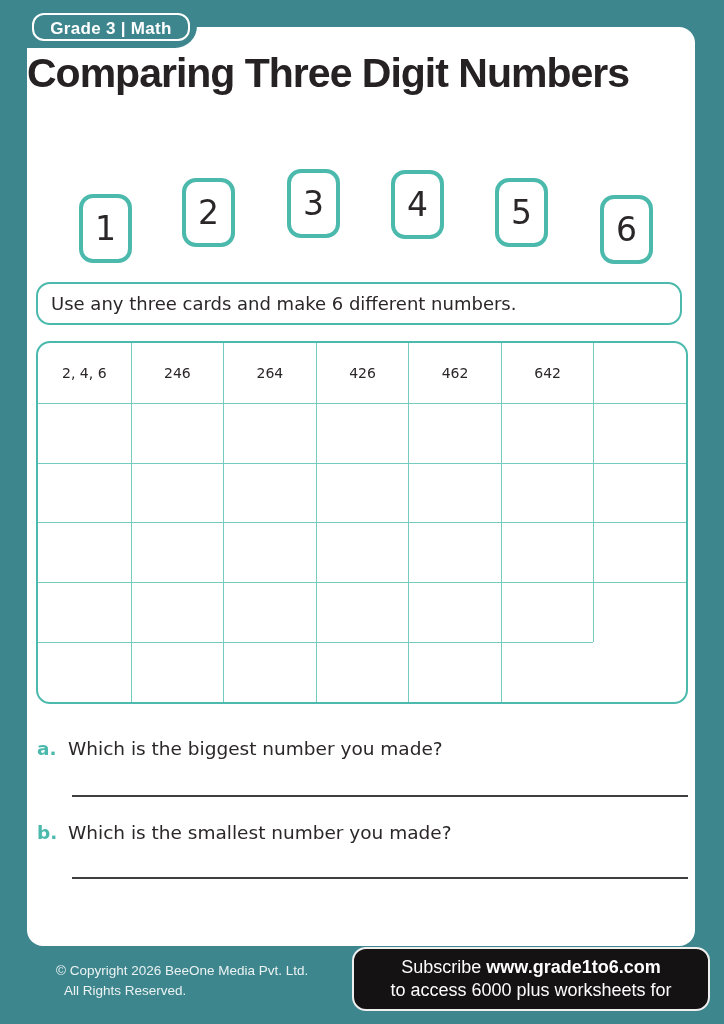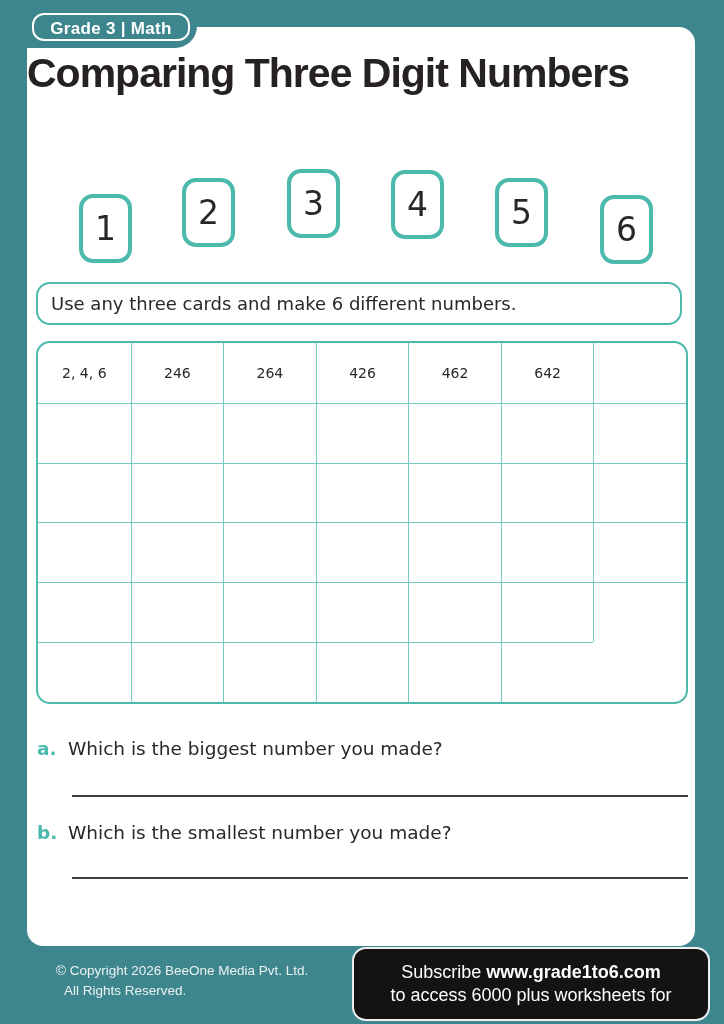--- a/index.html
+++ b/index.html
@@ -65,21 +65,21 @@
   .question.qb{top:822px;}
   .ans-line{position:absolute;left:72px;width:616px;height:0;border-top:2px solid var(--line);}
   .ans-line.la{top:795px;}
   .ans-line.lb{top:877px;}
 
   
   .copyright{position:absolute;left:56px;top:961px;color:#EBF2F2;
              font-family:"Liberation Sans",sans-serif;font-size:13.5px;line-height:1.45;}
   .copyright .l2{padding-left:8px;}
 
-  .promo{position:absolute;left:352px;top:947px;width:358px;height:74px;background:var(--promo-bg);
+  .promo{position:absolute;left:352px;top:947px;width:358px;height:64px;background:var(--promo-bg);
          border:2px solid #efefef;border-radius:14px;color:#fdfdfd;
          font-family:"Liberation Sans",sans-serif;font-size:18px;line-height:23px;
          display:flex;flex-direction:column;align-items:center;justify-content:center;
          text-align:center;white-space:nowrap;}
   .promo b{font-weight:bold;}
   .promo .price{color:var(--yellow);font-weight:bold;}
 </style>
 </head>
 <body>
 

